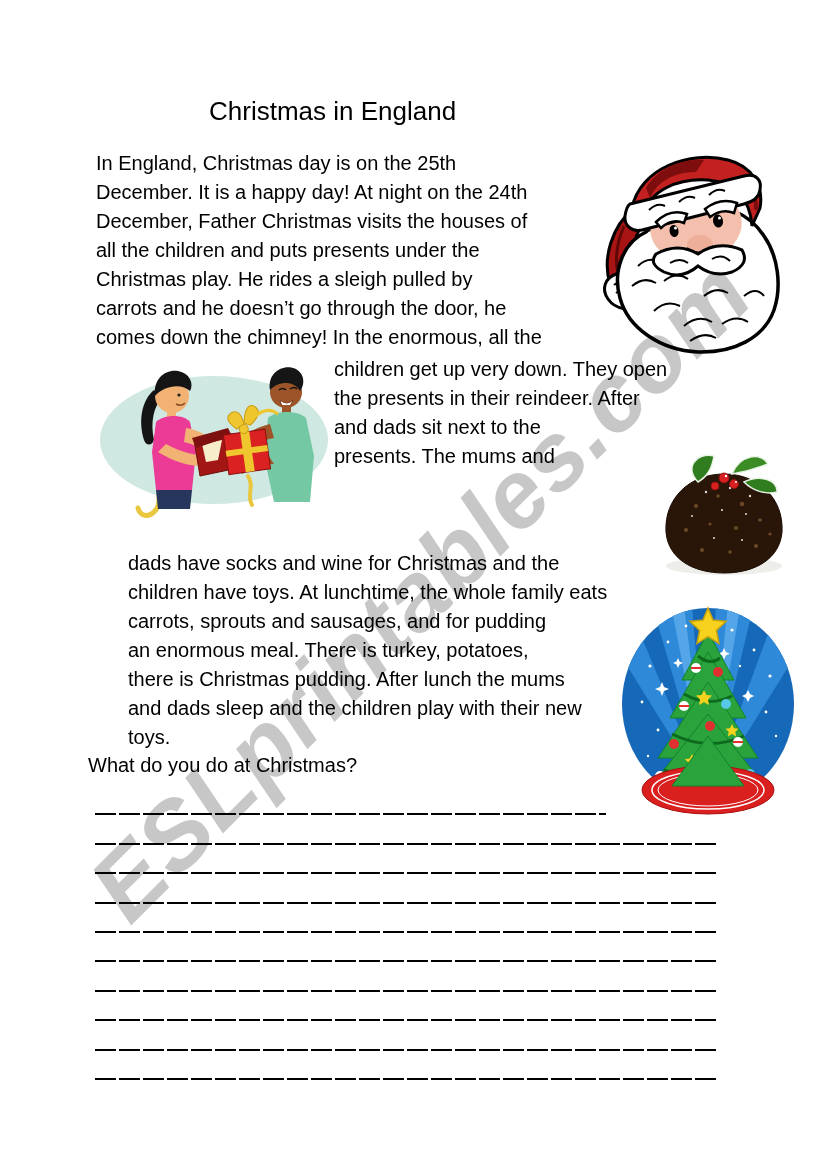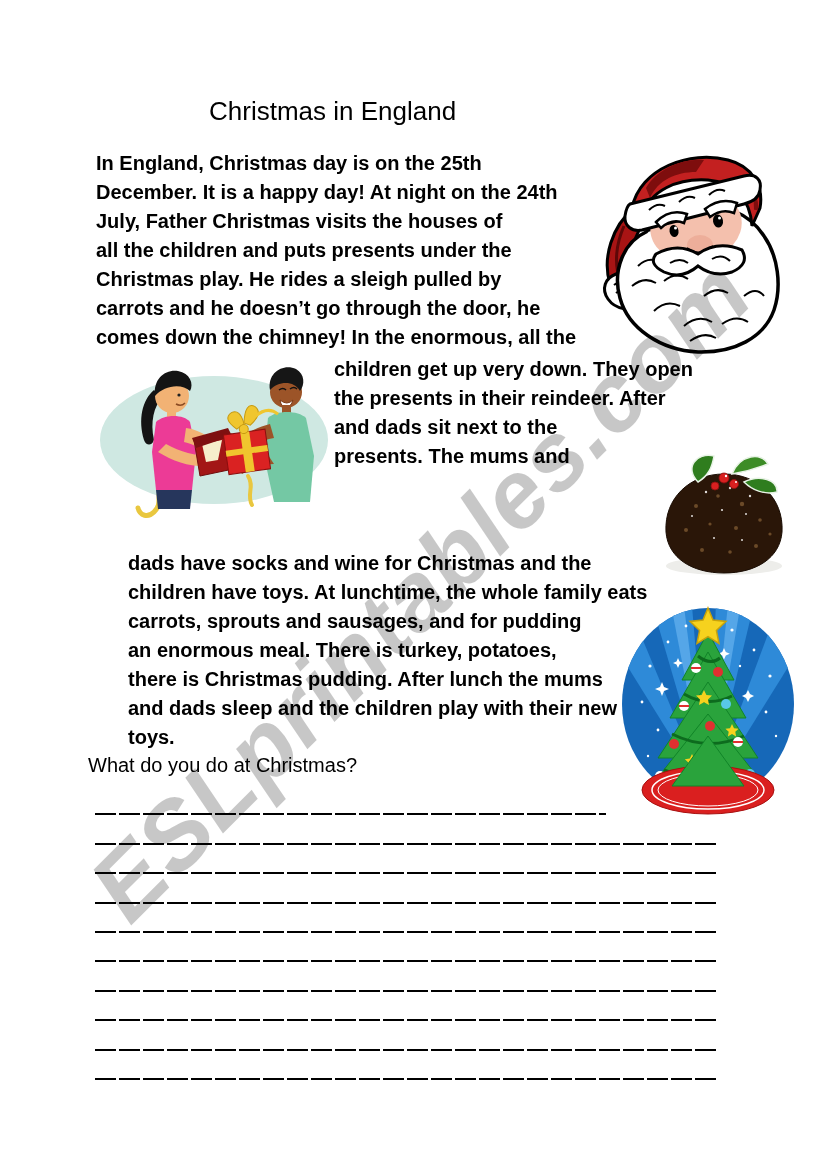--- a/index.html
+++ b/index.html
@@ -5,21 +5,21 @@
   html,body { margin:0; padding:0; background:#fff; }
   .page {
     position:relative; width:821px; height:1169px; background:#ffffff;
     font-family:"Liberation Sans", sans-serif; color:#000; overflow:hidden;
   }
   .doc-title {
     position:absolute; left:209px; top:95px; font-size:26px; line-height:32px;
     white-space:nowrap;
   }
   .tblock { position:absolute; font-size:20px; line-height:29px; }
-  .tblock .tline { white-space:nowrap;font-weight:bold; }
+  .tblock .tline { white-space:nowrap; }
   #block1 { left:96px; top:149px; }
   #block2 { left:334px; top:355px; }
   #block3 { left:96px; top:549px;margin-left:32px; }
   .question { position:absolute; left:88px; top:751px; font-size:20px; line-height:29px; white-space:nowrap; }
   .answer-lines { position:absolute; left:95px; top:787px; }
   .wline { height:29.4px; width:622px; position:relative; }
   .wline::after {
     content:""; position:absolute; left:0; right:0; bottom:1px; height:2px;
     background:repeating-linear-gradient(90deg,#000 0 21px, transparent 21px 24px);
   }
@@ -43,21 +43,21 @@
 
 <div class="page">
 
   <div class="watermark">ESLprintables.com</div>
 
   <div class="doc-title">Christmas in England</div>
 
   <div class="tblock" id="block1">
       <div class="tline">In England, Christmas day is on the 25th</div>
       <div class="tline">December. It is a happy day! At night on the 24th</div>
-      <div class="tline">July, Father Christmas visits the houses of</div>
+      <div class="tline">December, Father Christmas visits the houses of</div>
       <div class="tline">all the children and puts presents under the</div>
       <div class="tline">Christmas play. He rides a sleigh pulled by</div>
       <div class="tline">carrots and he doesn’t go through the door, he</div>
       <div class="tline">comes down the chimney! In the enormous, all the</div>
     </div>
   <div class="tblock" id="block2">
       <div class="tline">children get up very down. They open</div>
       <div class="tline">the presents in their reindeer. After</div>
       <div class="tline">and dads sit next to the</div>
       <div class="tline">presents. The mums and</div>

